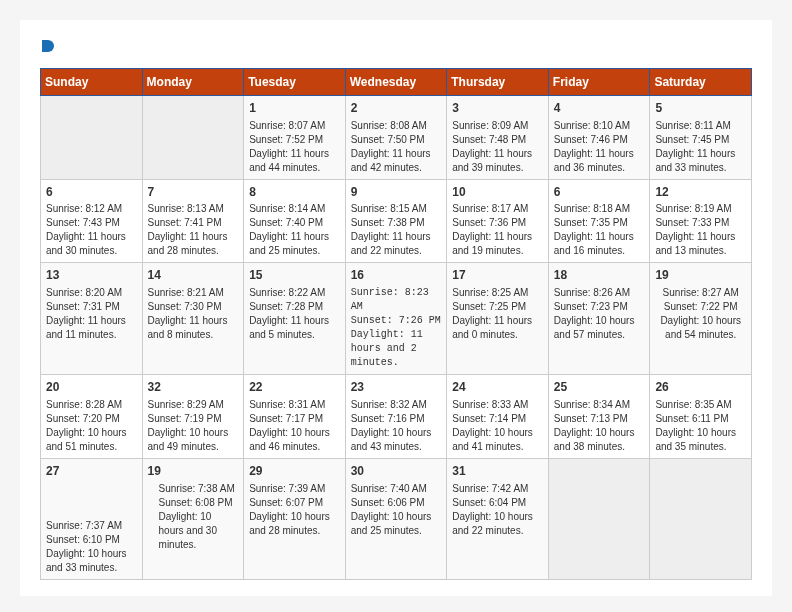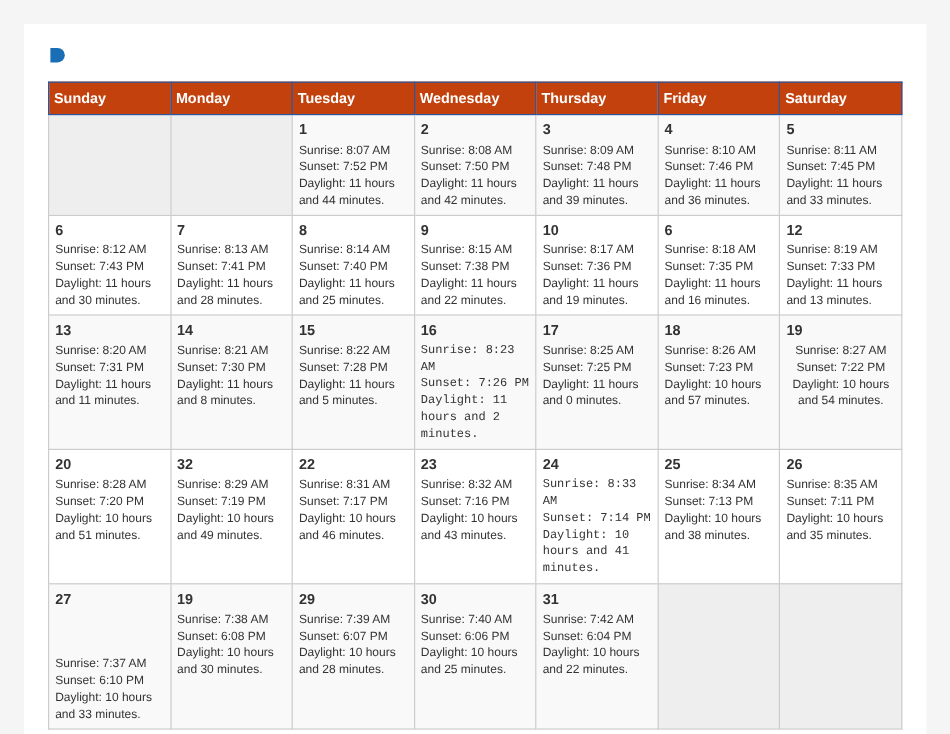--- a/index.html
+++ b/index.html
@@ -267,47 +267,47 @@
 Daylight: 10 hours and 46 minutes.</div>
           </td>
           <td>
             <span class="day-num">23</span>
             <div class="day-info" style="white-space: pre-line;">Sunrise: 8:32 AM
 Sunset: 7:16 PM
 Daylight: 10 hours and 43 minutes.</div>
           </td>
           <td>
             <span class="day-num">24</span>
-            <div class="day-info" style="white-space: pre-line; font-family: Liberation Mono, monospace;">Sunrise: 8:33 AM
+            <div class="day-info" style="white-space: pre-line;">Sunrise: 8:33 AM
 Sunset: 7:14 PM
 Daylight: 10 hours and 41 minutes.</div>
           </td>
           <td>
             <span class="day-num">25</span>
             <div class="day-info" style="white-space: pre-line;">Sunrise: 8:34 AM
 Sunset: 7:13 PM
 Daylight: 10 hours and 38 minutes.</div>
           </td>
           <td>
             <span class="day-num">26</span>
             <div class="day-info" style="white-space: pre-line;">Sunrise: 8:35 AM
-Sunset: 7:11 PM
+Sunset: 6:11 PM
 Daylight: 10 hours and 35 minutes.</div>
           </td>
         </tr>
         <tr>
           <td>
             <span class="day-num">27</span>
             <div class="day-info" style="white-space: pre-line; margin-top: 39px;">Sunrise: 7:37 AM
 Sunset: 6:10 PM
 Daylight: 10 hours and 33 minutes.</div>
           </td>
           <td>
             <span class="day-num">19</span>
-            <div class="day-info" style="white-space: pre-line;">Sunrise: 7:38 AM
+            <div class="day-info" style="white-space: pre-line; margin-left: 11px;">Sunrise: 7:38 AM
 Sunset: 6:08 PM
 Daylight: 10 hours and 30 minutes.</div>
           </td>
           <td>
             <span class="day-num">29</span>
             <div class="day-info" style="white-space: pre-line;">Sunrise: 7:39 AM
 Sunset: 6:07 PM
 Daylight: 10 hours and 28 minutes.</div>
           </td>
           <td>

